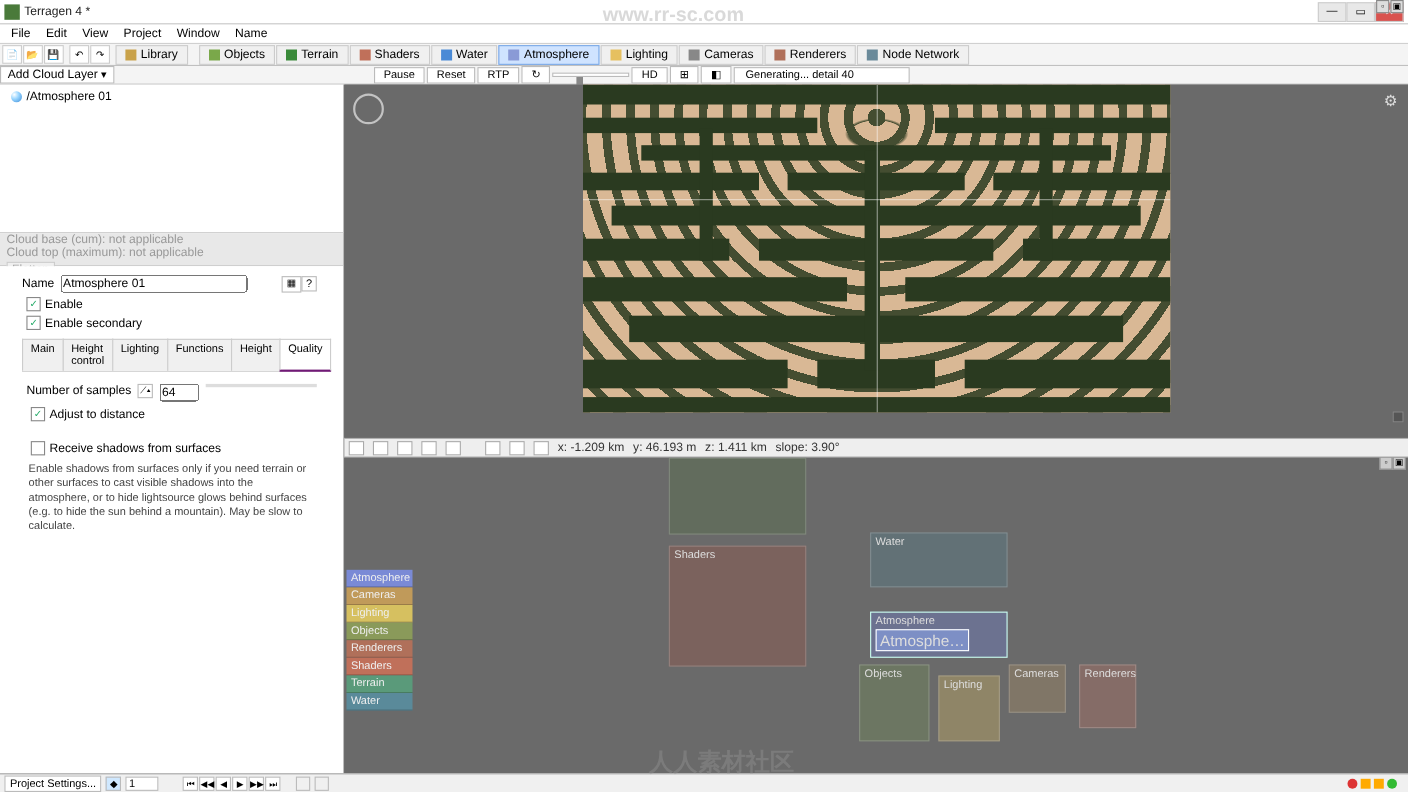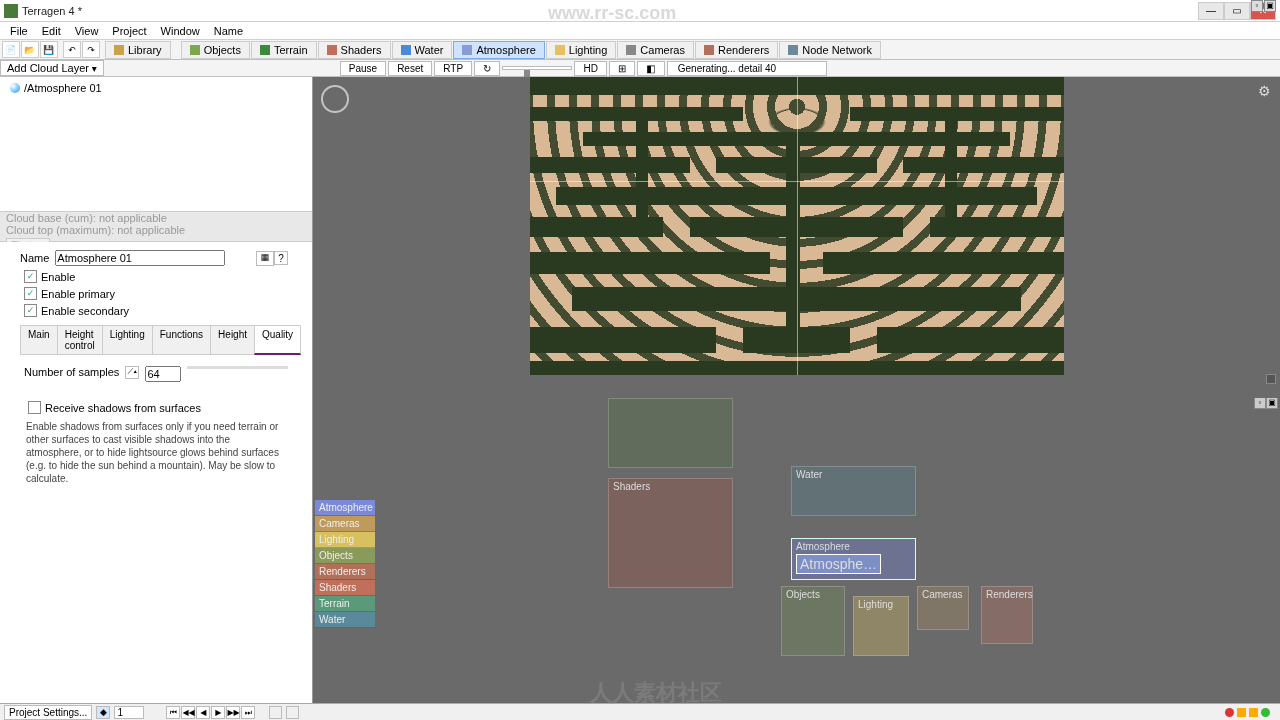--- a/index.html
+++ b/index.html
@@ -196,40 +196,40 @@
       <div class="propsheader">
         <span>Name</span>
         <input type="text" style="width: 170px;" value="Atmosphere 01">
         <div style="width:18px;height:15px;border:1px solid #bbb;text-align:center;font-size:9px;margin-left:auto;margin-right:18px">▦</div>
         <div class="help-q">?</div>
       </div>
       <div class="chk">
           <span>Enable</span>
         </div>
       <div class="chk">
-          <span>Enable primary</span>
-        </div>
-      <div class="chk">
           <span>Enable secondary</span>
         </div>
       <div class="subtabs">
         <span>Main</span>
         <span>Height control</span>
         <span>Lighting</span>
         <span>Functions</span>
         <span>Height</span>
         <span class="active">Quality</span>
       </div>
       <div class="subcontent">
         <div class="slider-row">
           <span>Number of samples</span>
           <span style="width:14px;height:13px;border:1px solid #bbb;font-size:8px;text-align:center">⟋▴</span>
           <input type="text" style="width: 36px;" value="64">
           <div class="slider"></div>
         </div>
+        <div class="chk">
+            <span>Adjust to distance</span>
+          </div>
         <div style="height:14px"></div>
         <div class="chk off">
             <span>Receive shadows from surfaces</span>
           </div>
         <div class="helptext">Enable shadows from surfaces only if you need terrain or other surfaces to cast visible shadows into the atmosphere, or to hide lightsource glows behind surfaces (e.g. to hide the sun behind a mountain). May be slow to calculate.</div>
       </div>
     </div>
   </div>
 
   <div class="rightarea">
@@ -258,20 +258,35 @@
           <div style="left:0;bottom:0;width:100%;height:14px"></div>
           <div style="left:48%;top:60px;width:14px;height:200px"></div>
           <div style="left:20%;top:40px;width:12px;height:120px"></div>
           <div style="right:20%;top:40px;width:12px;height:120px"></div>
         </div>
         <div class="crosshair-v"></div>
         <div class="crosshair-h"></div>
       </div>
       <div class="vp-corner"></div>
     </div>
+    <div class="vstatus">
+      <div class="mini"></div>
+      <div class="mini"></div>
+      <div class="mini"></div>
+      <div class="mini"></div>
+      <div class="mini"></div>
+      <div style="width:6px"></div>
+      <div class="mini"></div>
+      <div class="mini"></div>
+      <div class="mini"></div>
+      <span>x: -1.209 km</span>
+      <span>y: 46.193 m</span>
+      <span>z: 1.411 km</span>
+      <span>slope: 3.90°</span>
+    </div>
     <div class="nodegraph">
       <div class="vp-panel-btns">
           <div>▫</div>
           <div>▣</div>
         </div>
       <div class="nodelist">
         <div class="nl-atmo">Atmosphere</div>
         <div class="nl-cam">Cameras</div>
         <div class="nl-light">Lighting</div>
         <div class="nl-obj">Objects</div>

